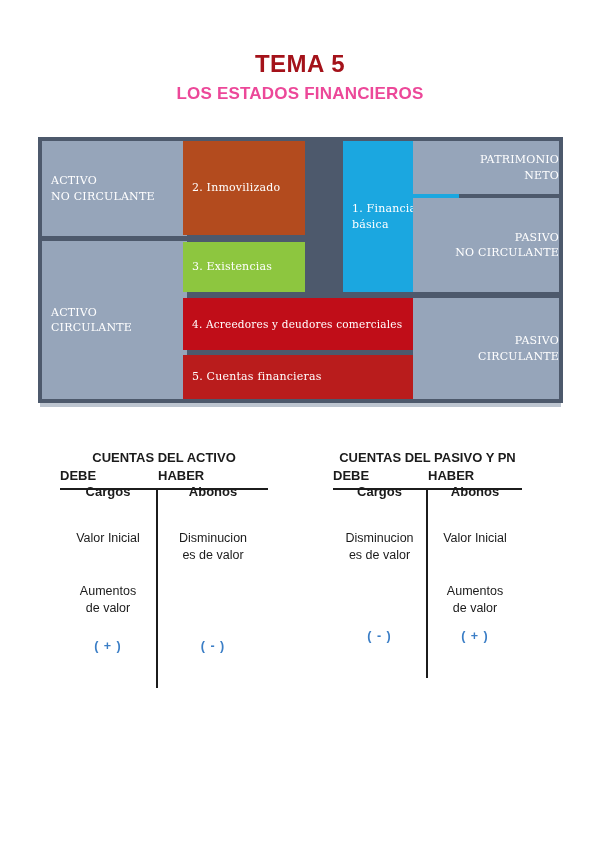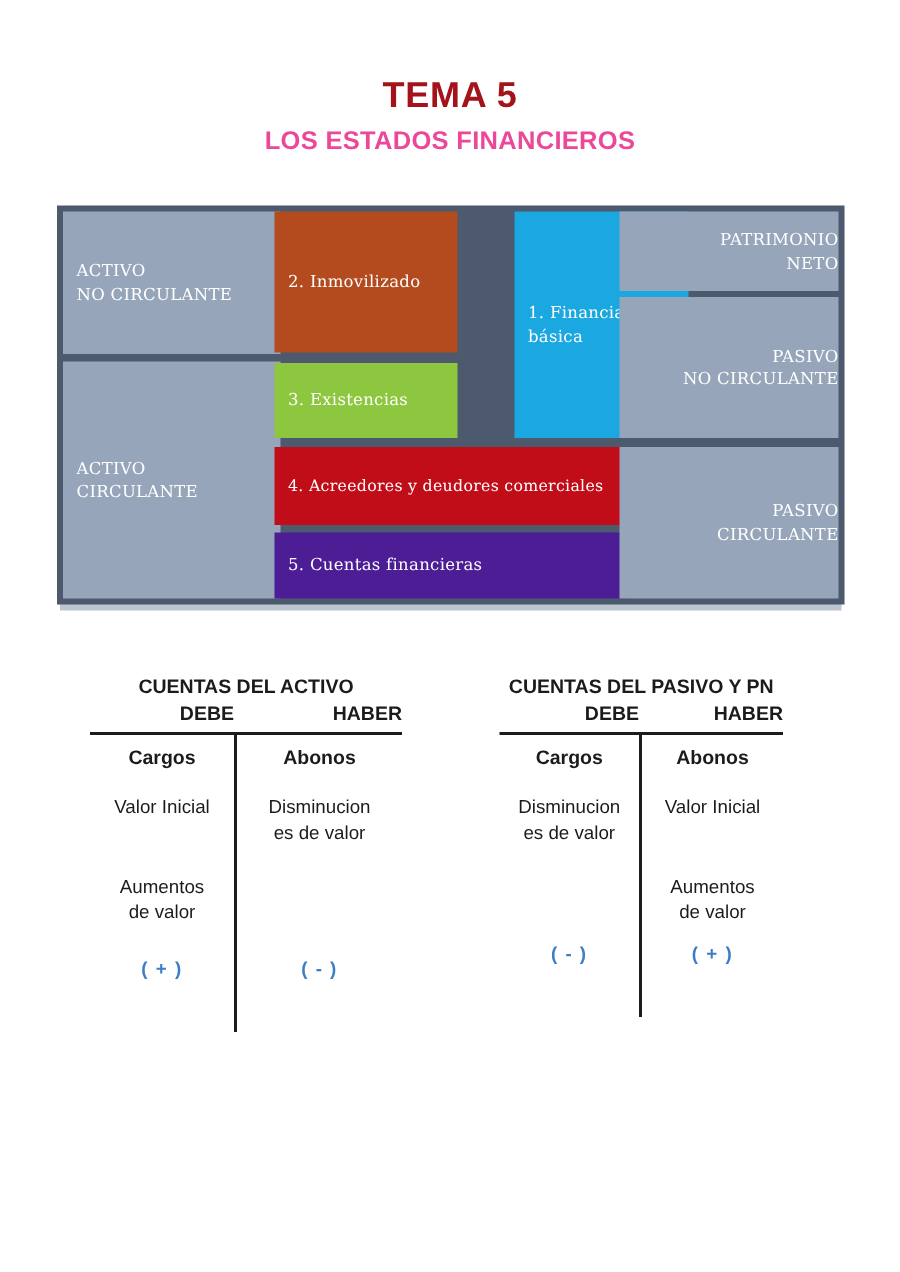--- a/index.html
+++ b/index.html
@@ -33,42 +33,42 @@
   .b-pat{left:375px;top:4px;width:146px;height:53px;}
   .b-pnc{left:375px;top:61px;width:146px;height:94px;}
   .b-pc {left:375px;top:161px;width:146px;height:101px;}
 
   
   .tacct{position:absolute;font-size:12.5px;color:#1b1b1b;}
   .ta-activo{left:60px;top:447px;width:208px;height:245px;}
   .ta-pasivo{left:333px;top:447px;width:189px;height:235px;}
   .t-title{position:absolute;top:3px;left:0;width:100%;text-align:center;
            font-size:13px;font-weight:bold;}
-  .t-debe,.t-haber{position:absolute;top:21px;text-align:right;
+  .t-debe,.t-haber{position:absolute;top:21px;text-align:left;
            font-size:13px;font-weight:bold;}
   .t-hline{position:absolute;top:41px;left:0;width:100%;height:2px;background:#1c1c1c;}
   .t-vline{position:absolute;top:41px;width:2px;background:#1c1c1c;}
   .t-cell{position:absolute;text-align:center;line-height:17px;}
   .t-bold{font-weight:bold;font-size:13px;}
   .t-sign{letter-spacing:1px;font-weight:bold;font-size:12.5px;}
 
   
   .ta-activo .t-debe{left:0;width:96px;}
   .ta-activo .t-haber{left:98px;width:110px;}
   .ta-activo .t-vline{left:96px;height:200px;}
   .ta-activo .cl{left:0;width:96px;}
   .ta-activo .cr{left:98px;width:110px;}
   
   .ta-pasivo .t-debe{left:0;width:93px;}
   .ta-pasivo .t-haber{left:95px;width:94px;}
   .ta-pasivo .t-vline{left:93px;height:190px;}
   .ta-pasivo .cl{left:0;width:93px;}
   .ta-pasivo .cr{left:95px;width:94px;}
 
-  .r-head{top:49px;}
+  .r-head{top:36px;}
   .r-one{top:83px;}
   .r-two{top:120px;margin-top:16px;}
   .ta-activo .r-sign{top:191px;}
   .ta-pasivo .r-sign{top:181px;}
 </style>
 </head>
 <body>
 
 <div class="page">
 
@@ -90,21 +90,21 @@
     <div class="blk lpad b-exi" style="background-color: rgb(141, 198, 63);">
       <span class="pre">3. Existencias</span>
     </div>
     <div class="blk lpad b-fin" style="background-color: rgb(27, 167, 224);">
       <span class="pre">1. Financiación
 básica</span>
     </div>
     <div class="blk lpad b-acr" style="background-color: rgb(192, 13, 24);">
       <span class="pre">4. Acreedores y deudores comerciales</span>
     </div>
-    <div class="blk lpad b-cue" style="background-color: #4c1d95;">
+    <div class="blk lpad b-cue" style="background-color: #b91c1c;">
       <span class="pre">5. Cuentas financieras</span>
     </div>
     <div class="blk gray rpad b-pat" style="background-color: rgb(150, 165, 186);">
       <span class="pre">PATRIMONIO
 NETO</span>
     </div>
     <div class="blk gray rpad b-pnc" style="background-color: rgb(150, 165, 186);">
       <span class="pre">PASIVO
 NO CIRCULANTE</span>
     </div>

